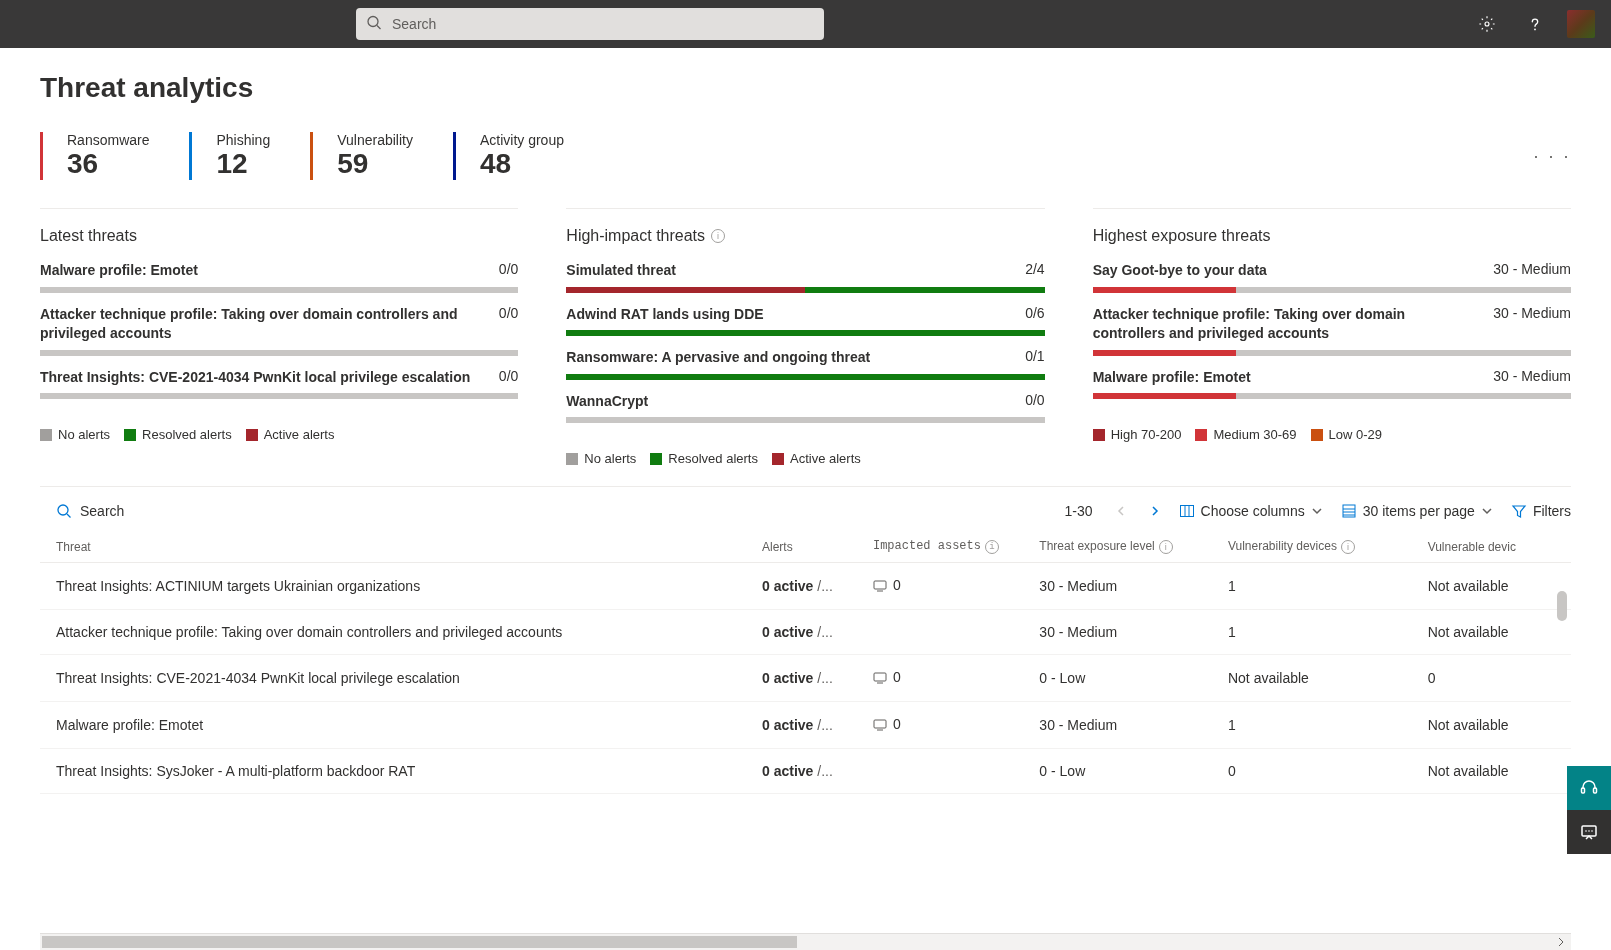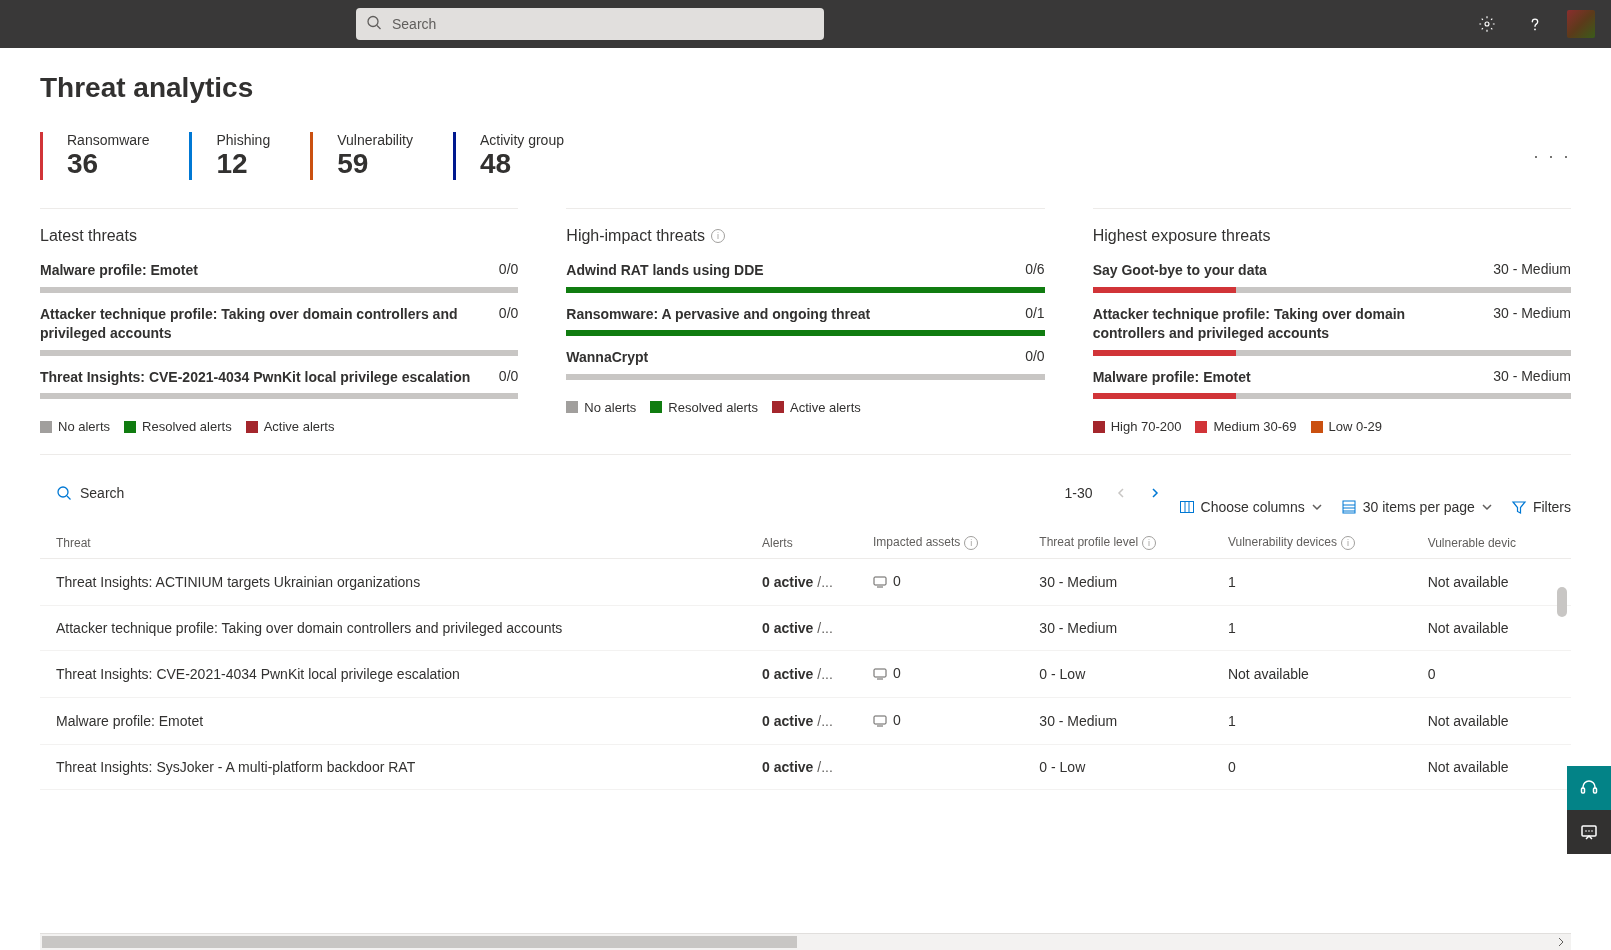--- a/index.html
+++ b/index.html
@@ -146,21 +146,21 @@
     .threat-bar {
       height: 6px;
       display: flex;
       background: #c8c6c4;
     }
     .bar-seg { height: 100%; }
     
     .legend {
       display: flex;
       gap: 14px;
-      margin-top: 20px;
+      margin-top: 28px;
       font-size: 13px;
       flex-wrap: wrap;
     }
     .legend-item { display: flex; align-items: center; gap: 6px; }
     .legend-swatch { width: 12px; height: 12px; }
     
     
     .table-section {
       border-top: 1px solid #edebe9;
       padding-top: 12px;
@@ -175,21 +175,21 @@
       align-items: center;
       padding: 4px 0 12px 16px;
     }
     .table-search {
       display:flex; align-items:center; gap:8px;
       color:#323130;
       cursor: pointer;
     }
     .table-search svg { color:#0078d4;}
     .toolbar-right { margin-left:auto; display:flex; align-items:center; gap:18px;}
-    .toolbar-item { display:flex; align-items:center; gap:6px; cursor:pointer; color:#323130;margin-top:28px;}
+    .toolbar-item { display:flex; align-items:center; gap:6px; cursor:pointer; color:#323130;}
     .toolbar-item svg { color:#0078d4;}
     .pager { display:flex; align-items:center; gap:22px;}
     .pager-arrow { cursor:pointer; display:flex;}
     .disabled { color:#c8c6c4; cursor:default;}
     .chev { width:12px; height:12px;}
     
     .table-wrap { flex:1; overflow:auto; position:relative;}
     table.threat-table {
       width: 100%;
       border-collapse: collapse;
@@ -209,21 +209,21 @@
     .threat-table td {
       padding: 14px 12px;
       font-size: 14px;
       border-bottom: 1px solid #f3f2f1;
       white-space: nowrap;
       overflow: hidden;
       text-overflow: ellipsis;
     }
     .col-threat { width: 640px; padding-left: 16px !important;}
     .col-alerts { width: 100px;}
-    .col-impacted { width: 150px;}
+    .col-impacted { width: 150px; font-family: Liberation Mono, monospace;}
     .col-exposure { width: 170px;}
     .col-misconfig { width: 180px;}
     .col-vuln { width: 140px;}
     .alerts-cell .active { font-weight:600;}
     .alerts-cell .rest { color:#605e5c;}
     .device-icon { display:inline-block; margin-right:6px; vertical-align:-2px;}
     
     .hscroll {
       height: 17px;
       background: #f3f2f1;
@@ -377,20 +377,30 @@
         </div>
     </div>
     <div class="card">
       <div class="card-header">
         <span>High-impact threats</span>
         <span class="info-icon">i</span>
       </div>
       <div class="card-body" id="highimpact-body">
           <div class="threat-item">
       <div class="threat-row">
+        <div class="threat-name">Simulated threat</div>
+        <div class="threat-metric">2/4</div>
+      </div>
+      <div class="threat-bar">
+              <div class="bar-seg" style="width:50%;background:#a4262c"></div>
+              <div class="bar-seg" style="width:50%;background:#107c10"></div>
+            </div>
+          </div>
+          <div class="threat-item">
+      <div class="threat-row">
         <div class="threat-name">Adwind RAT lands using DDE</div>
         <div class="threat-metric">0/6</div>
       </div>
       <div class="threat-bar">
               <div class="bar-seg" style="width:100%;background:#107c10"></div>
             </div>
           </div>
           <div class="threat-item">
       <div class="threat-row">
         <div class="threat-name">Ransomware: A pervasive and ongoing threat</div>
@@ -531,21 +541,21 @@
     <div class="table-wrap">
       <div class="vscroll-indicator">
           <div class="vscroll-thumb"></div>
         </div>
       <table class="threat-table">
         <thead>
           <tr>
             <th class="col-threat">Threat</th>
             <th class="col-alerts">Alerts</th>
             <th class="col-impacted"><span>Impacted assets</span><span class="th-info info-icon">i</span></th>
-            <th class="col-exposure"><span>Threat profile level</span><span class="th-info info-icon">i</span></th>
+            <th class="col-exposure"><span>Threat exposure level</span><span class="th-info info-icon">i</span></th>
             <th class="col-misconfig"><span>Vulnerability devices</span><span class="th-info info-icon">i</span></th>
             <th class="col-vuln">Vulnerable devic</th>
           </tr>
         </thead>
         <tbody id="table-body">
             <tr>
     <td class="col-threat">Threat Insights: ACTINIUM targets Ukrainian organizations</td>
     <td class="alerts-cell"><span class="active">0 active</span><span class="rest"> /...</span></td>
     <td><span class="device-icon"><svg width="14" height="12" viewBox="0 0 14 12" fill="none">
                     <rect x="1" y="1" width="12" height="8" rx="1" stroke="#605e5c"></rect>

